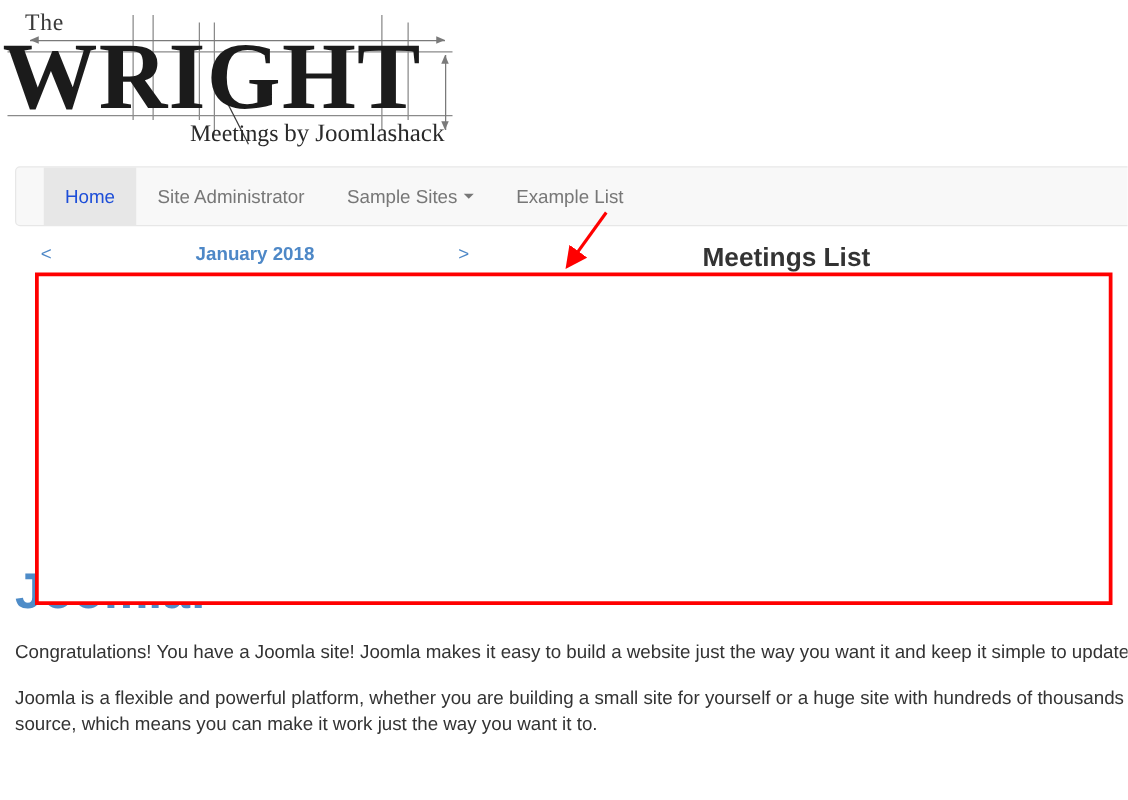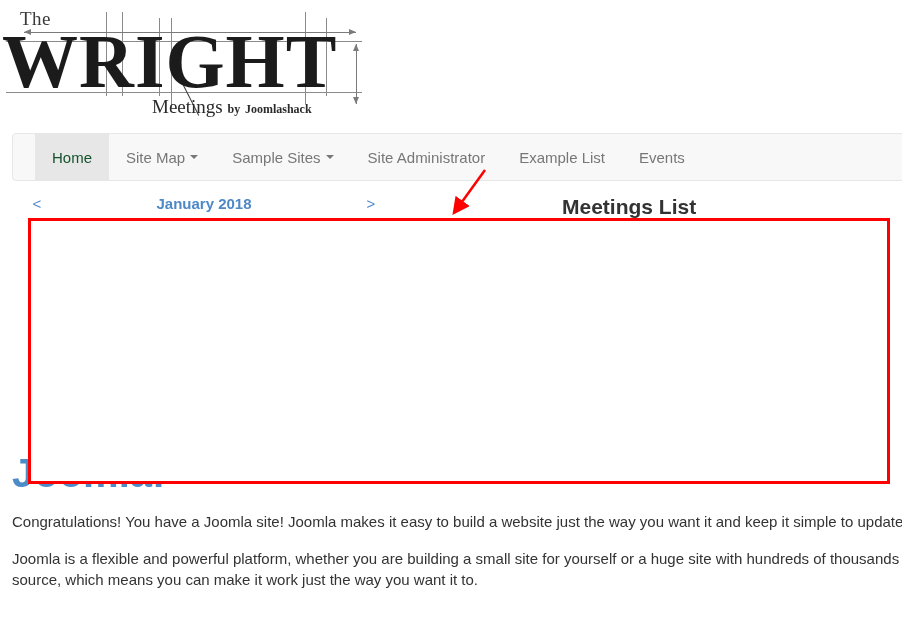--- a/index.html
+++ b/index.html
@@ -35,21 +35,21 @@
     color: #1b1b1b;
     line-height: 78px;
     white-space: nowrap;
   }
   .logo-sub {
     position: absolute; left: 152px; top: 92px;
     font-family: "Liberation Serif", serif;
     font-size: 19px; color: #2a2a2a;
     white-space: nowrap;
   }
-  .logo-sub .ws { font-size: 12px; font-weight: bold; }
+  .logo-sub .ws { font-size: 20px; }
   
   .gl { position: absolute; background: #8a8a8a; }
   .gl-h { height: 1px; }
   .gl-v { width: 1px; }
   .arrow-line { position: absolute; background: #7a7a7a; height: 1px; }
   .arrow-line:before, .arrow-line:after {
     content: ""; position: absolute; top: -3px; width: 0; height: 0;
     border-top: 3.5px solid transparent; border-bottom: 3.5px solid transparent;
   }
   .arrow-line:before { left: 0; border-right: 7px solid #7a7a7a; }
@@ -78,21 +78,21 @@
   .navbar ul { list-style: none; margin: 0; padding: 0 0 0 22px; display: flex; }
   .navbar li { display: flex; }
   .navbar a {
     display: flex; align-items: center;
     padding: 0 17px;
     font-size: 15px;
     color: #777777;
     text-decoration: none;
     white-space: nowrap;
   }
-  .navbar li.active > a { color: #14532d; background: #e7e7e7; }
+  .navbar li.active > a { color: #1d4ed8; background: #e7e7e7; }
   .caret {
     display: inline-block; width: 0; height: 0; margin-left: 5px;
     border-left: 4px solid transparent; border-right: 4px solid transparent;
     border-top: 4px solid #777777;
   }
 
   
   .annotated-box {
     position: absolute;
     left: 28px; top: 218px;
@@ -181,39 +181,30 @@
       <div class="logo-sub"><span>Meetings</span> <span class="ws">by</span> <span class="ws">Joomlashack</span></div>
     </div>
   </div>
 
   <nav class="navbar">
     <ul>
       <li class="active">
         <a href="#">Home</a>
       </li>
       <li>
-        <a href="#">
-            <span>Site Map</span>
-            <span class="caret"></span>
-          </a>
+        <a href="#">Site Administrator</a>
       </li>
       <li>
         <a href="#">
             <span>Sample Sites</span>
             <span class="caret"></span>
           </a>
       </li>
       <li>
-        <a href="#">Site Administrator</a>
-      </li>
-      <li>
         <a href="#">Example List</a>
-      </li>
-      <li>
-        <a href="#">Events</a>
       </li>
     </ul>
   </nav>
 
   <div class="modules">
 
     <div class="mod mod-cal">
 
       <div class="cal">
         <div class="cal-head">

